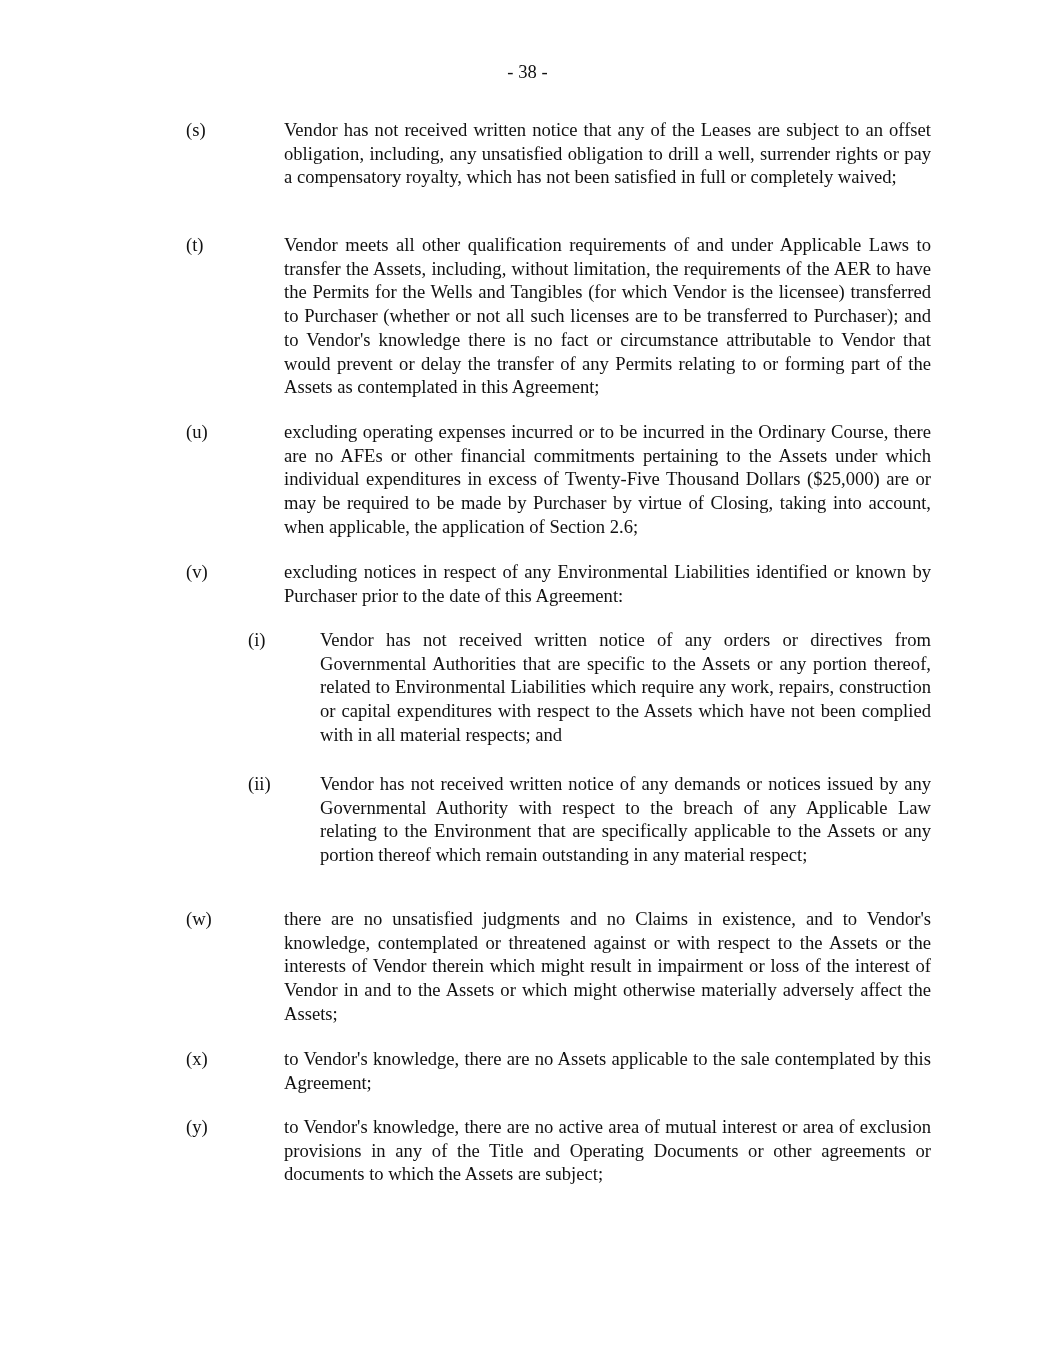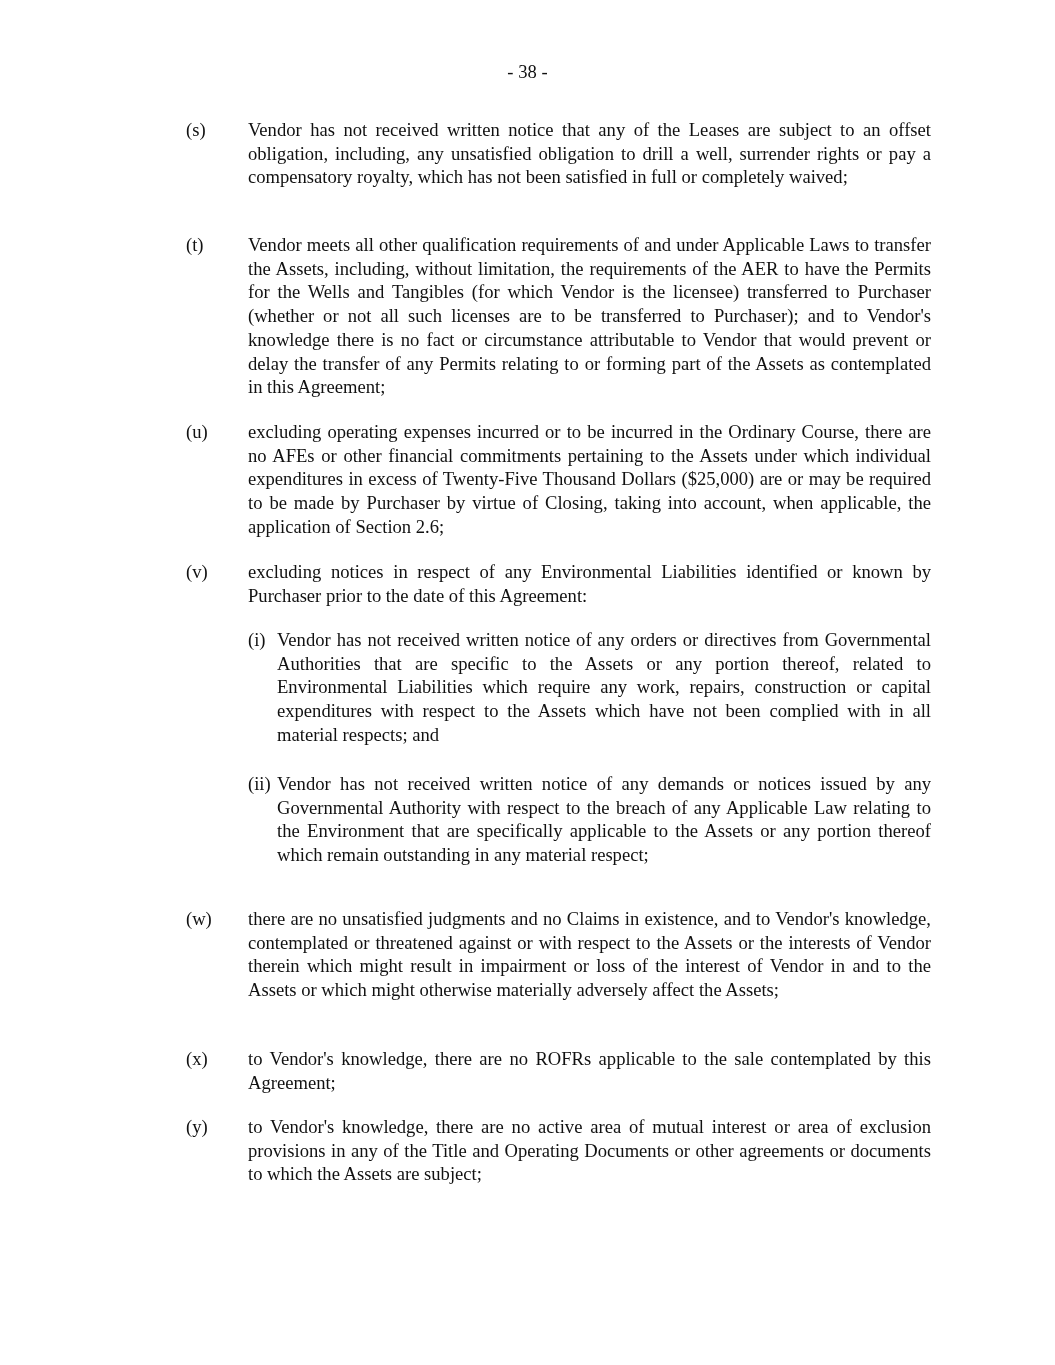--- a/index.html
+++ b/index.html
@@ -12,27 +12,27 @@
     position: absolute; top: 60px; left: 0; width: 1055px;
     text-align: center; line-height: 24px;
   }
   .clause {
     position: absolute; left: 186px; width: 745px;
   }
   .clause .label {
     position: absolute; left: 0; top: 0; line-height: 23.7px;
   }
   .clause .body {
-    margin-left: 62px; text-align: justify; line-height: 23.7px;
+    margin-left: 98px; text-align: justify; line-height: 23.7px;
   }
   .sub {
     position: absolute; left: 248px; width: 683px;
   }
   .sub .label { position: absolute; left: 0; top: 0; line-height: 23.7px; }
-  .sub .body { margin-left: 29px; text-align: justify; line-height: 23.7px; }
+  .sub .body { margin-left: 72px; text-align: justify; line-height: 23.7px; }
 </style>
 </head>
 <body>
 
 <div class="page-number">- 38 -</div>
 
 <div class="clause" style="top:118px">
   <span class="label">(s)</span>
   <div class="body">Vendor has not received written notice that any of the Leases are subject to an offset obligation, including, any unsatisfied obligation to drill a well, surrender rights or pay a compensatory royalty, which has not been satisfied in full or completely waived;</div>
 </div>
@@ -62,19 +62,19 @@
   <div class="body">Vendor has not received written notice of any demands or notices issued by any Governmental Authority with respect to the breach of any Applicable Law relating to the Environment that are specifically applicable to the Assets or any portion thereof which remain outstanding in any material respect;</div>
 </div>
 
 <div class="clause" style="top:907px">
   <span class="label">(w)</span>
   <div class="body">there are no unsatisfied judgments and no Claims in existence, and to Vendor's knowledge, contemplated or threatened against or with respect to the Assets or the interests of Vendor therein which might result in impairment or loss of the interest of Vendor in and to the Assets or which might otherwise materially adversely affect the Assets;</div>
 </div>
 
 <div class="clause" style="top:1047px">
   <span class="label">(x)</span>
-  <div class="body">to Vendor's knowledge, there are no ROFRs applicable to the sale contemplated by this Agreement;</div>
+  <div class="body">to Vendor's knowledge, there are no Assets applicable to the sale contemplated by this Agreement;</div>
 </div>
 
 <div class="clause" style="top:1115px">
   <span class="label">(y)</span>
   <div class="body">to Vendor's knowledge, there are no active area of mutual interest or area of exclusion provisions in any of the Title and Operating Documents or other agreements or documents to which the Assets are subject;</div>
 </div>
 
 </body></html>

